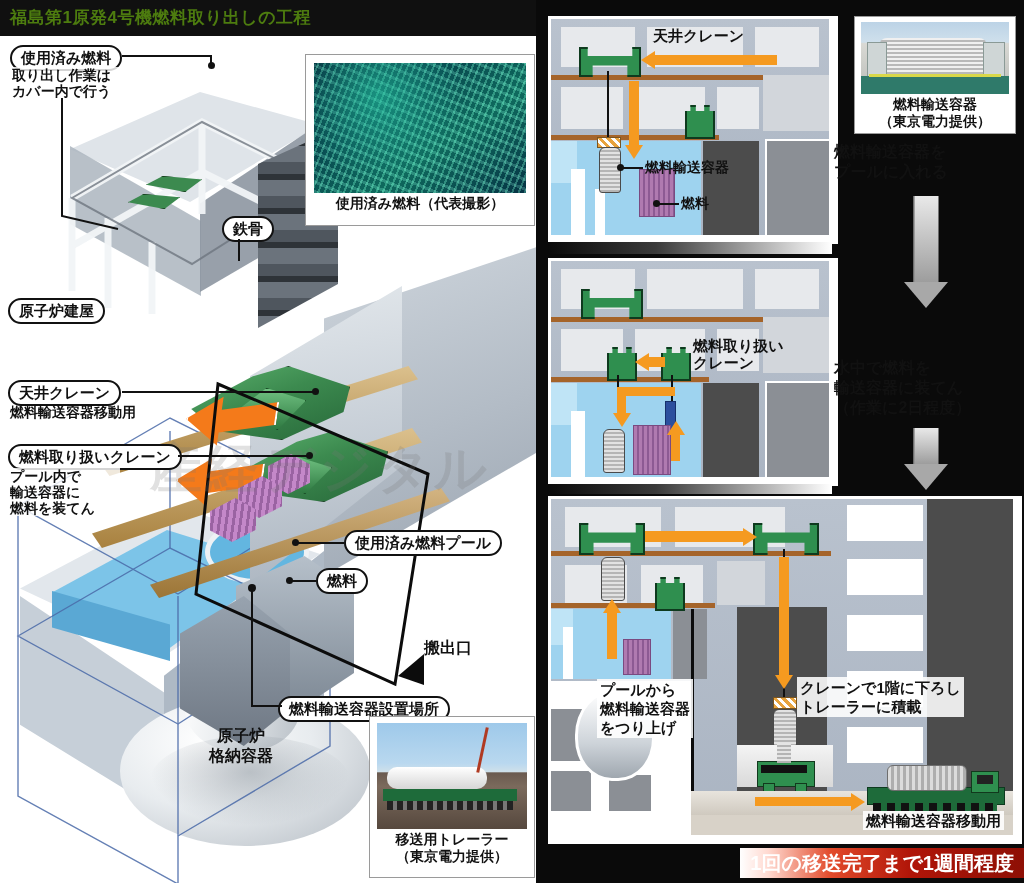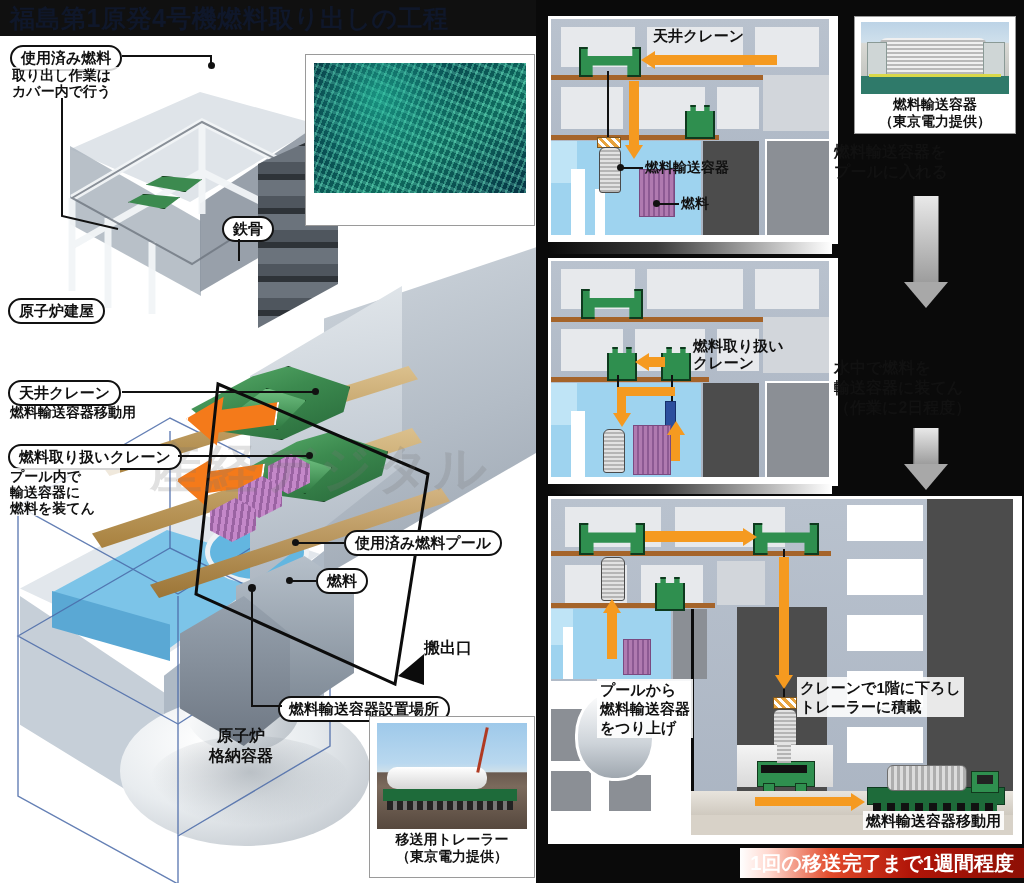--- a/index.html
+++ b/index.html
@@ -4,22 +4,22 @@
 <style>
   html,body{margin:0;padding:0;background:#fff;}
   body{width:1024px;height:883px;overflow:hidden;
        font-family:"Liberation Sans","DejaVu Sans",sans-serif;}
   #root{position:relative;width:1024px;height:883px;background:#ffffff;}
 
   .abs{position:absolute;}
 
   
   #title-bar{left:0;top:0;width:536px;height:36px;background:#101010;}
-  #title-text{left:10px;top:1px;width:520px;height:34px;color:#0f172a;
-    font-size:25px;font-weight:bold;line-height:34px;letter-spacing:0.5px;white-space:nowrap;}
+  #title-text{left:10px;top:1px;width:520px;height:34px;color:#4d7c0f;
+    font-size:17px;font-weight:bold;line-height:34px;letter-spacing:0.5px;white-space:nowrap;}
 
   
   #left-panel{left:0;top:36px;width:536px;height:847px;background:#ffffff;overflow:hidden;}
 
   
   .pill{background:#ffffff;border:2px solid #111;border-radius:14px;
         padding:1px 9px 2px 9px;font-size:15px;font-weight:bold;color:#111;
         white-space:nowrap;line-height:19px;}
   .plaintext{font-size:14px;font-weight:bold;color:#111;line-height:16px;
         white-space:pre-line;background:rgba(255,255,255,0.82);}
@@ -302,20 +302,21 @@
     <svg class="abs" style="left:248px;top:548px;" width="60" height="130" viewBox="0 0 60 130">
       <path d="M4 4 L4 122 L34 122" fill="none" stroke="#111" stroke-width="2"></path>
       <circle cx="4" cy="4" r="4" fill="#111"></circle>
     </svg>
 
     <div class="abs plaintext nobg" style="left:186px;top:690px;font-size:16px;line-height:20px;text-align:center;width:110px;">原子炉
 格納容器</div>
 
     <div class="abs photo-box" style="left:305px;top:18px;width:228px;height:170px;">
       <div class="photo-fuel" style="width:212px;height:130px;margin:8px auto 0 auto;"></div>
+      <div class="photo-cap">使用済み燃料（代表撮影）</div>
     </div>
 
     <div class="abs photo-box" style="left:369px;top:680px;width:164px;height:160px;">
       <div class="photo-trailer" style="width:150px;height:106px;margin:6px auto 0 auto;position:relative;overflow:hidden;">
         <div style="position:absolute;left:10px;top:44px;width:100px;height:22px;
                     background:linear-gradient(#ffffff,#d6d6d6);border-radius:10px;"></div>
         <div style="position:absolute;left:6px;top:66px;width:134px;height:12px;background:#1e6b3a;"></div>
         <div style="position:absolute;left:10px;top:78px;width:126px;height:9px;
                     background:repeating-linear-gradient(90deg,#222 0 6px,#777 6px 10px);"></div>
         <div style="position:absolute;left:104px;top:4px;width:3px;height:46px;background:#b03a22;

